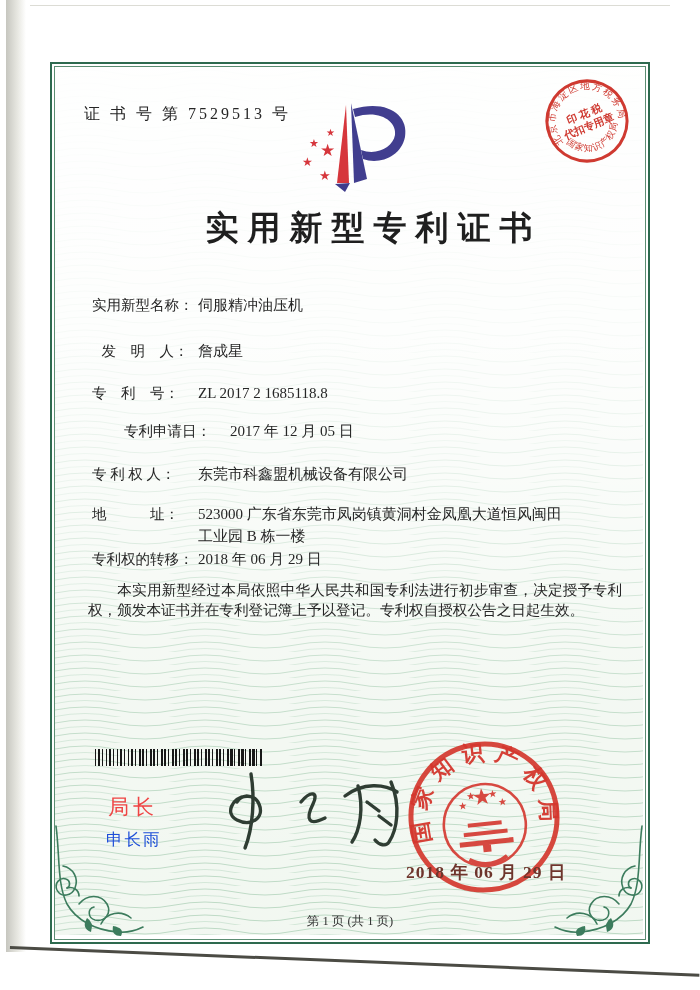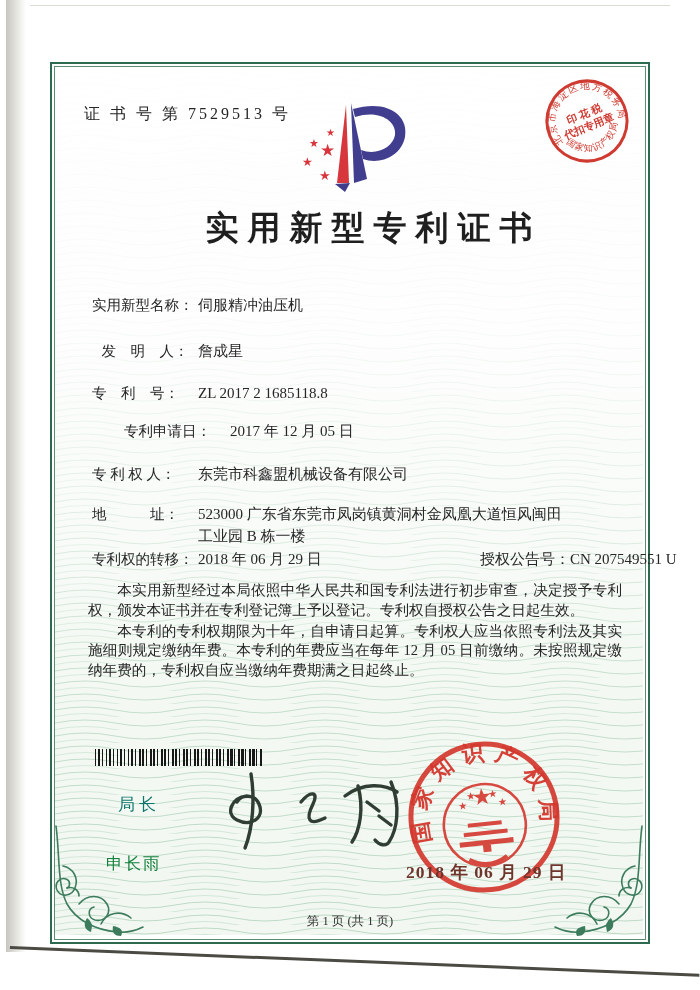--- a/index.html
+++ b/index.html
@@ -27,22 +27,22 @@
   .row .lbl{display:inline-block;width:106px;font-size:14.5px;}
   .row .val{font-size:15px;}
   .addr2{left:198px;font-size:15px;color:#262626;}
   .grant2{left:388px;top:0;}
   .paras{left:88px;top:581px;width:534px;font-size:14.6px;line-height:19.8px;
          text-align:justify;color:#262626;font-family:Liberation Serif, serif;}
   .paras p{margin:0 0 1px 0;text-indent:2em;}
   .barcode{left:95px;top:749px;width:168px;height:17px;
      background:repeating-linear-gradient(90deg,#181818 0 1.5px,rgba(0,0,0,0) 1.5px 3px,
        #181818 3px 5.5px,rgba(0,0,0,0) 5.5px 7px,#181818 7px 8px,rgba(0,0,0,0) 8px 11px);}
-  .sig-title{left:108px;top:793px;font-size:17px;letter-spacing:4px;color:#0f766e;margin-left:10px;}
-  .sig-name{left:106px;top:853px;font-size:16.5px;letter-spacing:2px;color:#15803d;}
+  .sig-title{left:108px;top:793px;font-size:21px;letter-spacing:4px;color:#ef4444;}
+  .sig-name{left:106px;top:829px;font-size:16.5px;letter-spacing:2px;color:#1d4ed8;}
   .seal-date{left:406px;top:860px;width:158px;font-size:17.5px;font-weight:bold;
      letter-spacing:1px;color:#6e352c;white-space:nowrap;}
   .footer{left:0;right:0;top:913px;text-align:center;font-size:12.5px;color:#333;}
   svg text{font-family:"Liberation Serif","DejaVu Serif",serif;}
 </style>
 </head>
 <body>
 
 <div class="abs scan-left"></div>
 <div class="abs scan-top"></div>
@@ -136,28 +136,24 @@
 </div>
 <div class="abs row" style="top:465px;">
   <span class="lbl">专 利 权 人：</span><span class="val">东莞市科鑫盟机械设备有限公司</span>
 </div>
 <div class="abs row" style="top:505px;">
   <span class="lbl">地　　　址：</span><span class="val">523000 广东省东莞市凤岗镇黄洞村金凤凰大道恒风闽田</span>
 </div>
 <div class="abs addr2" style="top:527px;">工业园 B 栋一楼</div>
 <div class="abs row" style="top:550px;">
   <span class="lbl">专利权的转移：</span><span class="val">2018 年 06 月 29 日</span>
-  <span class="abs grant2">
-    <span>授权公告号：</span><span>CN 207549551 U</span>
-  </span>
 </div>
 
 <div class="abs paras">
   <p>本实用新型经过本局依照中华人民共和国专利法进行初步审查，决定授予专利权，颁发本证书并在专利登记簿上予以登记。专利权自授权公告之日起生效。</p>
-  <p>本专利的专利权期限为十年，自申请日起算。专利权人应当依照专利法及其实施细则规定缴纳年费。本专利的年费应当在每年 12 月 05 日前缴纳。未按照规定缴纳年费的，专利权自应当缴纳年费期满之日起终止。</p>
 </div>
 
 <div class="abs barcode"></div>
 
 <div class="abs sig-title">局长</div>
 <div class="abs sig-name">申长雨</div>
 <svg class="abs" style="left:195px;top:762px;" width="215" height="105" viewBox="0 0 215 105">
   <g fill="none" stroke="#2f3d33" stroke-width="3.4" stroke-linecap="round">
     <path d="M52,34 C36,36 30,52 42,58 C56,65 70,56 64,42 C60,32 46,32 42,40"></path>
     <path d="M56,12 C60,36 58,66 50,86"></path>

